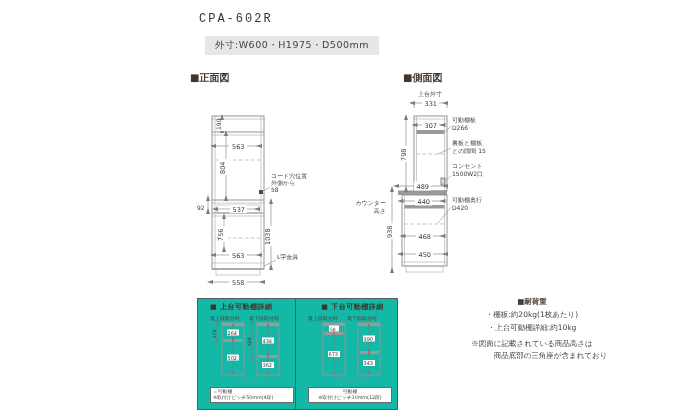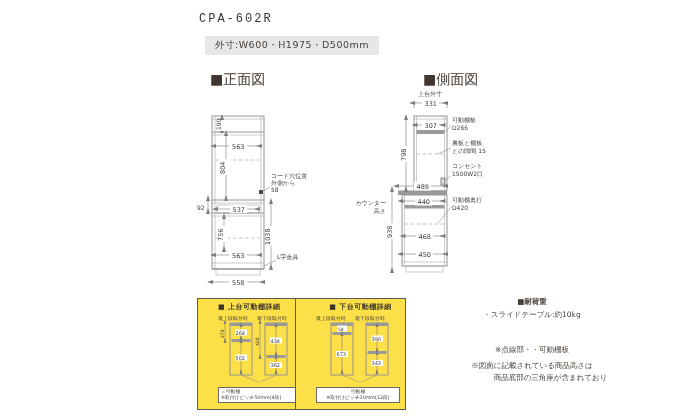--- a/index.html
+++ b/index.html
@@ -3,35 +3,35 @@
 <meta charset="utf-8">
 <style>
   html,body{margin:0;padding:0;background:#ffffff;}
   #canvas{position:relative;width:680px;height:420px;background:#ffffff;overflow:hidden;
           font-family:"DejaVu Sans",sans-serif;color:#453c34;}
   .abs{position:absolute;}
   #model{left:199px;top:12px;font-family:Liberation Mono, monospace;font-size:12px;
          letter-spacing:2px;color:#3c332b;}
   #sizebox{left:197px;top:36px;background:#e7e7e7;padding:3px 10px;font-size:9.5px;
            letter-spacing:0.5px;color:#4a4038;margin-left:8px;}
-  .seclabel{font-size:14px;font-weight:normal;color:#40362e;margin-left:20px;}
+  .seclabel{font-size:10px;font-weight:bold;color:#40362e;}
   #front-label{left:190px;top:71px;}
   #side-label{left:368px;top:71px;padding-left:35px;}
   svg text{font-family:"DejaVu Sans",sans-serif;fill:#3f3a35;}
   .dimtxt{font-size:6.5px;}
   .dimtxt-s{font-size:6px;}
   .lbl{font-size:6px;fill:#46413b;}
   .cab{stroke:#949494;stroke-width:1;fill:none;}
   .cabthin{stroke:#a8a8a8;stroke-width:0.6;fill:none;}
   .dim{stroke:#7d7d7d;stroke-width:0.6;fill:none;}
   .dash{stroke:#b3b3b3;stroke-width:0.8;stroke-dasharray:3.5,2.5;fill:none;}
   .band{fill:#9a9a9a;stroke:none;}
   .wbg{fill:#ffffff;stroke:none;}
   .leader{stroke:#8d8d8d;stroke-width:0.6;fill:none;}
-  .detailbox{border:1px solid #5a5a5a;width:89px;height:107px;background:#fde047;padding:3px 0 0 20px;box-sizing:content-box;}
+  .detailbox{border:1px solid #5a5a5a;width:89px;height:107px;background:#14b8a6;padding:3px 0 0 12px;box-sizing:content-box;}
   #upper-detail-box{left:197px;top:298px;}
   #lower-detail-box{left:295px;top:298px;text-align:center;}
   .detail-title{font-size:7px;font-weight:bold;letter-spacing:0.5px;color:#3d352d;}
   .detail-caps{display:flex;gap:9px;margin-top:3px;font-size:5px;color:#4a443d;}
   .notebox{border:1px solid #6a6a6a;font-size:4.8px;line-height:1.25;padding:1px 2px;
            width:78px;margin-top:0px;color:#4a443d;background:#fff;}
   #load-block{left:427px;top:296px;width:210px;font-size:7.5px;line-height:1.7;color:#463d34;text-align:center;}
   #load-title{font-weight:bold;font-size:7.5px;}
   .hn{line-height:1.55;font-family:Liberation Serif, serif;}
   .hn.ind{padding-left:8px;margin-left:29px;}
@@ -288,22 +288,22 @@
       <line class="leader" x1="58" y1="54" x2="42" y2="61"></line>
     </svg>
     <div class="notebox">
       <div>可動棚</div>
       <div>※取付けピッチ30mm(12段)</div>
     </div>
   </div>
 
   <div class="abs" id="load-block">
     <div id="load-title">■耐荷重</div>
-    <div>・スライドテーブル:約10kg</div>
-    <div id="dotted-note">※点線部・・可動棚板</div>
+    <div>・棚板:約20kg(1枚あたり)</div>
+    <div>・上台可動棚詳細:約10kg</div>
     <div id="height-note">
       <div class="hn">※図面に記載されている商品高さは</div>
       <div class="hn ind">商品底部の三角座が含まれており</div>
 
     </div>
   </div>
 
 </div>
 
 </body></html>

